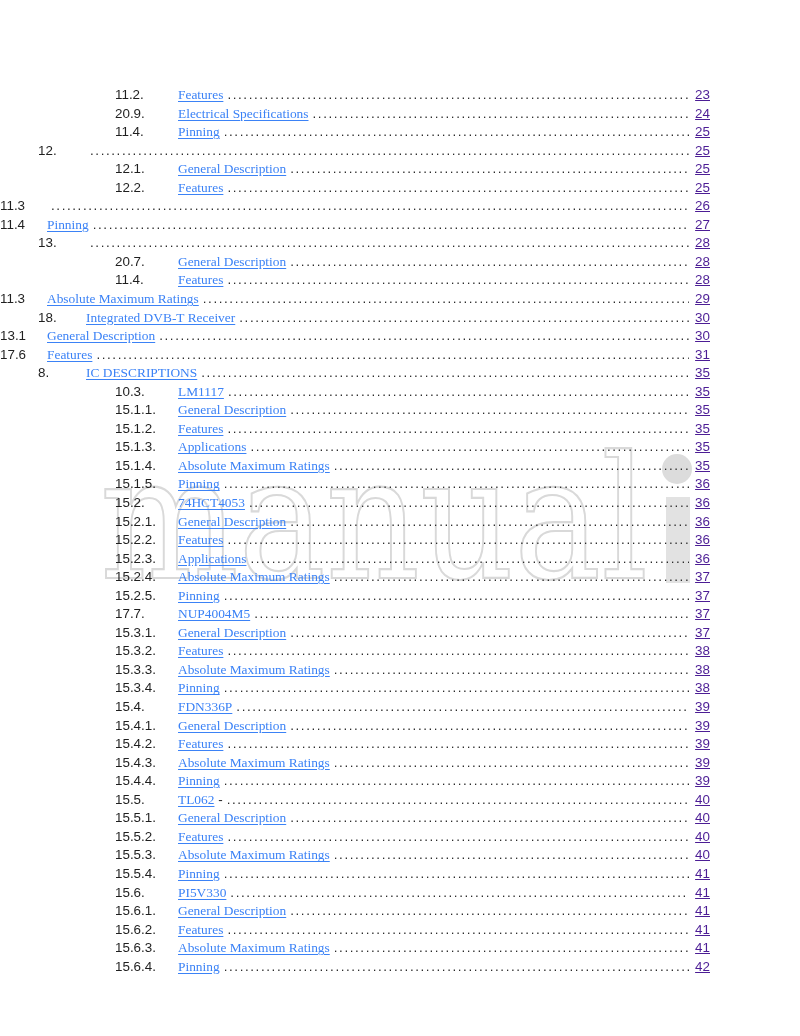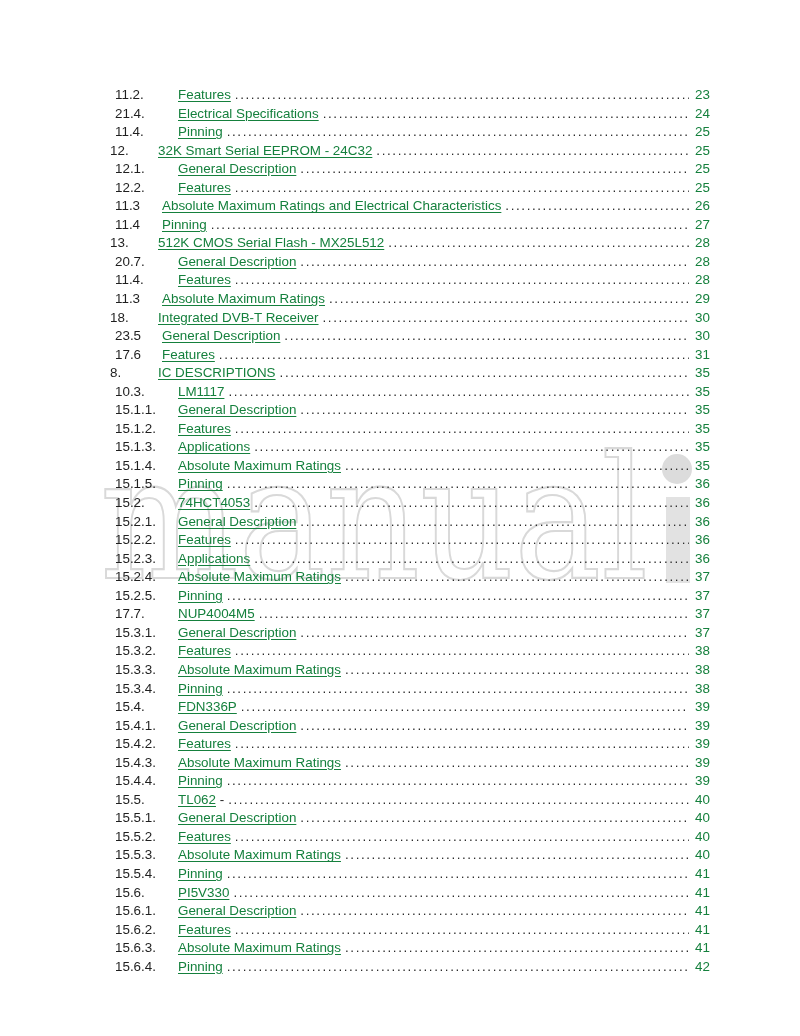--- a/index.html
+++ b/index.html
@@ -28,59 +28,61 @@
   
   .toc {
     position: absolute;
     left: 0;
     top: 86px;
     right: 0;
     z-index: 1;
   }
   .row {
     display: flex;
-    align-items: center;
+    align-items: flex-end;
     height: 18.56px;
     line-height: 18.56px;
     padding-right: 90px;
     white-space: nowrap;
   }
   .num {
     flex: none;
     color: #1f1f1f;
   }
-  .lvl-l1  .num { margin-left: 110px;  width: 48px; }
+  .lvl-l1  .num { margin-left: 38px;  width: 48px; }
   .lvl-l2a .num { margin-left: 115px; width: 63px; }
-  .lvl-l2b .num { margin-left: 115px; width: 47px; }
+  .lvl-l2b .num { width: 47px; }
   .title-link {
-    color: #15803d;
+    color: #3b82f6;
     text-decoration: underline;
     text-underline-offset: 2px;
     cursor: pointer;
+    font-family: Liberation Serif, serif;
   }
   .suffix {
     color: #222222;
     text-decoration: none;
   }
   .leader {
     flex: 1 1 auto;
     overflow: hidden;
     white-space: nowrap;
     margin: 0 3px 0 4px;
     color: #2b2b2b;
     letter-spacing: 1.6px;
   }
   .leader::after {
     content: "..............................................................................................................................................................................................................................................................................................................";
   }
   .page-num {
     flex: none;
     min-width: 18px;
     text-align: right;
-    color: #15803d;
+    color: #4c1d95;
+    text-decoration: underline;
   }
 </style>
 </head>
 <body>
 
 <div class="page">
 
   <svg class="watermark" width="800" height="1036" viewBox="0 0 800 1036" aria-hidden="true">
     <text x="100" y="578" font-family="DejaVu Serif, serif" font-size="170" fill="#ffffff" stroke="#d9d9d9" stroke-width="2.2" textLength="548" lengthAdjust="spacingAndGlyphs">manual</text>
     <circle cx="677" cy="469" r="15" fill="#dcdcdc"></circle>
@@ -88,64 +90,61 @@
   </svg>
 
   <div class="toc">
       <div class="row lvl-l2a">
     <span class="num">11.2.</span>
     <span class="title"><a class="title-link">Features</a><span class="suffix"></span></span>
     <span class="leader"></span>
     <span class="page-num">23</span>
   </div>
       <div class="row lvl-l2a">
-    <span class="num">21.4.</span>
+    <span class="num">20.9.</span>
     <span class="title"><a class="title-link">Electrical Specifications</a><span class="suffix"></span></span>
     <span class="leader"></span>
     <span class="page-num">24</span>
   </div>
       <div class="row lvl-l2a">
     <span class="num">11.4.</span>
     <span class="title"><a class="title-link">Pinning</a><span class="suffix"></span></span>
     <span class="leader"></span>
     <span class="page-num">25</span>
   </div>
       <div class="row lvl-l1">
     <span class="num">12.</span>
-    <span class="title"><a class="title-link">32K Smart Serial EEPROM - 24C32</a><span class="suffix"></span></span>
     <span class="leader"></span>
     <span class="page-num">25</span>
   </div>
       <div class="row lvl-l2a">
     <span class="num">12.1.</span>
     <span class="title"><a class="title-link">General Description</a><span class="suffix"></span></span>
     <span class="leader"></span>
     <span class="page-num">25</span>
   </div>
       <div class="row lvl-l2a">
     <span class="num">12.2.</span>
     <span class="title"><a class="title-link">Features</a><span class="suffix"></span></span>
     <span class="leader"></span>
     <span class="page-num">25</span>
   </div>
       <div class="row lvl-l2b">
     <span class="num">11.3</span>
-    <span class="title"><a class="title-link">Absolute Maximum Ratings and Electrical Characteristics</a><span class="suffix"></span></span>
     <span class="leader"></span>
     <span class="page-num">26</span>
   </div>
       <div class="row lvl-l2b">
     <span class="num">11.4</span>
     <span class="title"><a class="title-link">Pinning</a><span class="suffix"></span></span>
     <span class="leader"></span>
     <span class="page-num">27</span>
   </div>
       <div class="row lvl-l1">
     <span class="num">13.</span>
-    <span class="title"><a class="title-link">512K CMOS Serial Flash - MX25L512</a><span class="suffix"></span></span>
     <span class="leader"></span>
     <span class="page-num">28</span>
   </div>
       <div class="row lvl-l2a">
     <span class="num">20.7.</span>
     <span class="title"><a class="title-link">General Description</a><span class="suffix"></span></span>
     <span class="leader"></span>
     <span class="page-num">28</span>
   </div>
       <div class="row lvl-l2a">
@@ -160,21 +159,21 @@
     <span class="leader"></span>
     <span class="page-num">29</span>
   </div>
       <div class="row lvl-l1">
     <span class="num">18.</span>
     <span class="title"><a class="title-link">Integrated DVB-T Receiver</a><span class="suffix"></span></span>
     <span class="leader"></span>
     <span class="page-num">30</span>
   </div>
       <div class="row lvl-l2b">
-    <span class="num">23.5</span>
+    <span class="num">13.1</span>
     <span class="title"><a class="title-link">General Description</a><span class="suffix"></span></span>
     <span class="leader"></span>
     <span class="page-num">30</span>
   </div>
       <div class="row lvl-l2b">
     <span class="num">17.6</span>
     <span class="title"><a class="title-link">Features</a><span class="suffix"></span></span>
     <span class="leader"></span>
     <span class="page-num">31</span>
   </div>

